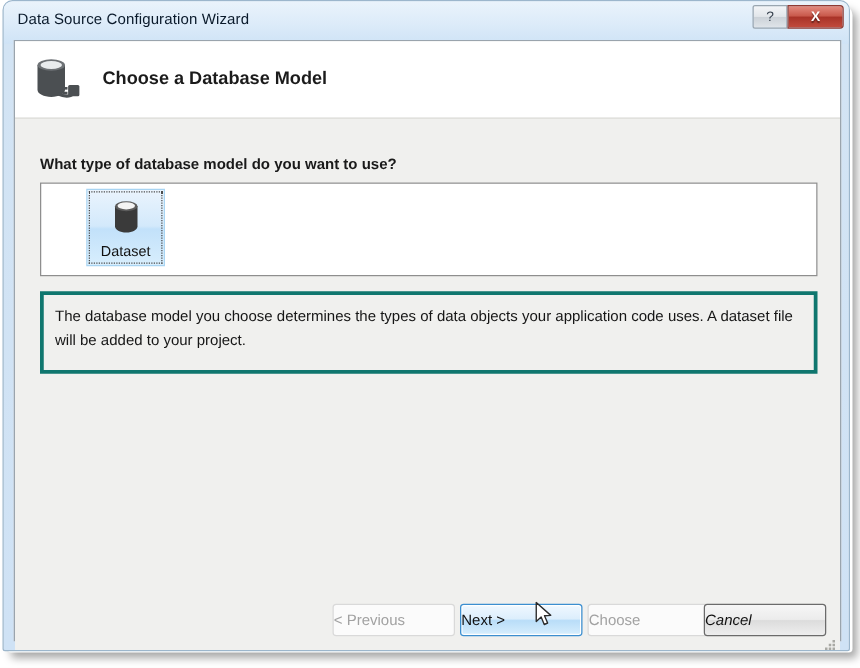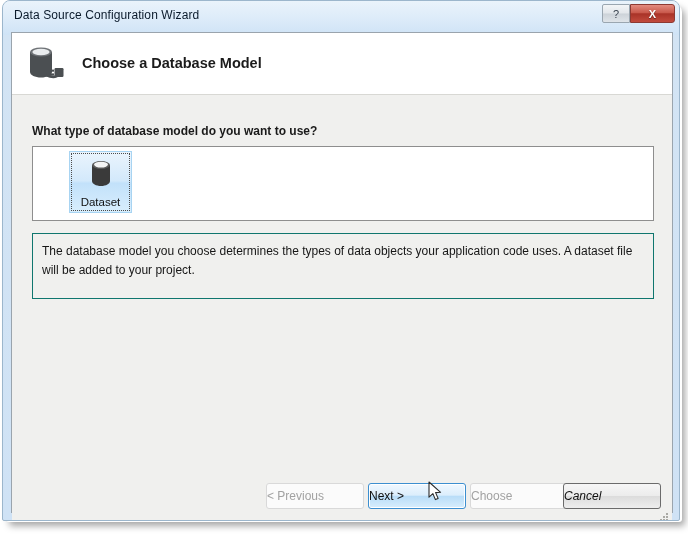--- a/index.html
+++ b/index.html
@@ -179,21 +179,21 @@
     font-size: 11.5px;
     color: #111111;
   }
 
   
   #description-panel {
     position: absolute;
     left: 20px; top: 128px;
     width: 622px; height: 66px;
     background: #f0f0ee;
-    border: 1px solid #0f766e;
+    border: 3px solid #0f766e;
     box-sizing: border-box;
   }
   #description-text {
     position: absolute;
     left: 9px; top: 8px;
     width: 602px;
     font-size: 12px;
     color: #161616;
     line-height: 19px;
   }

